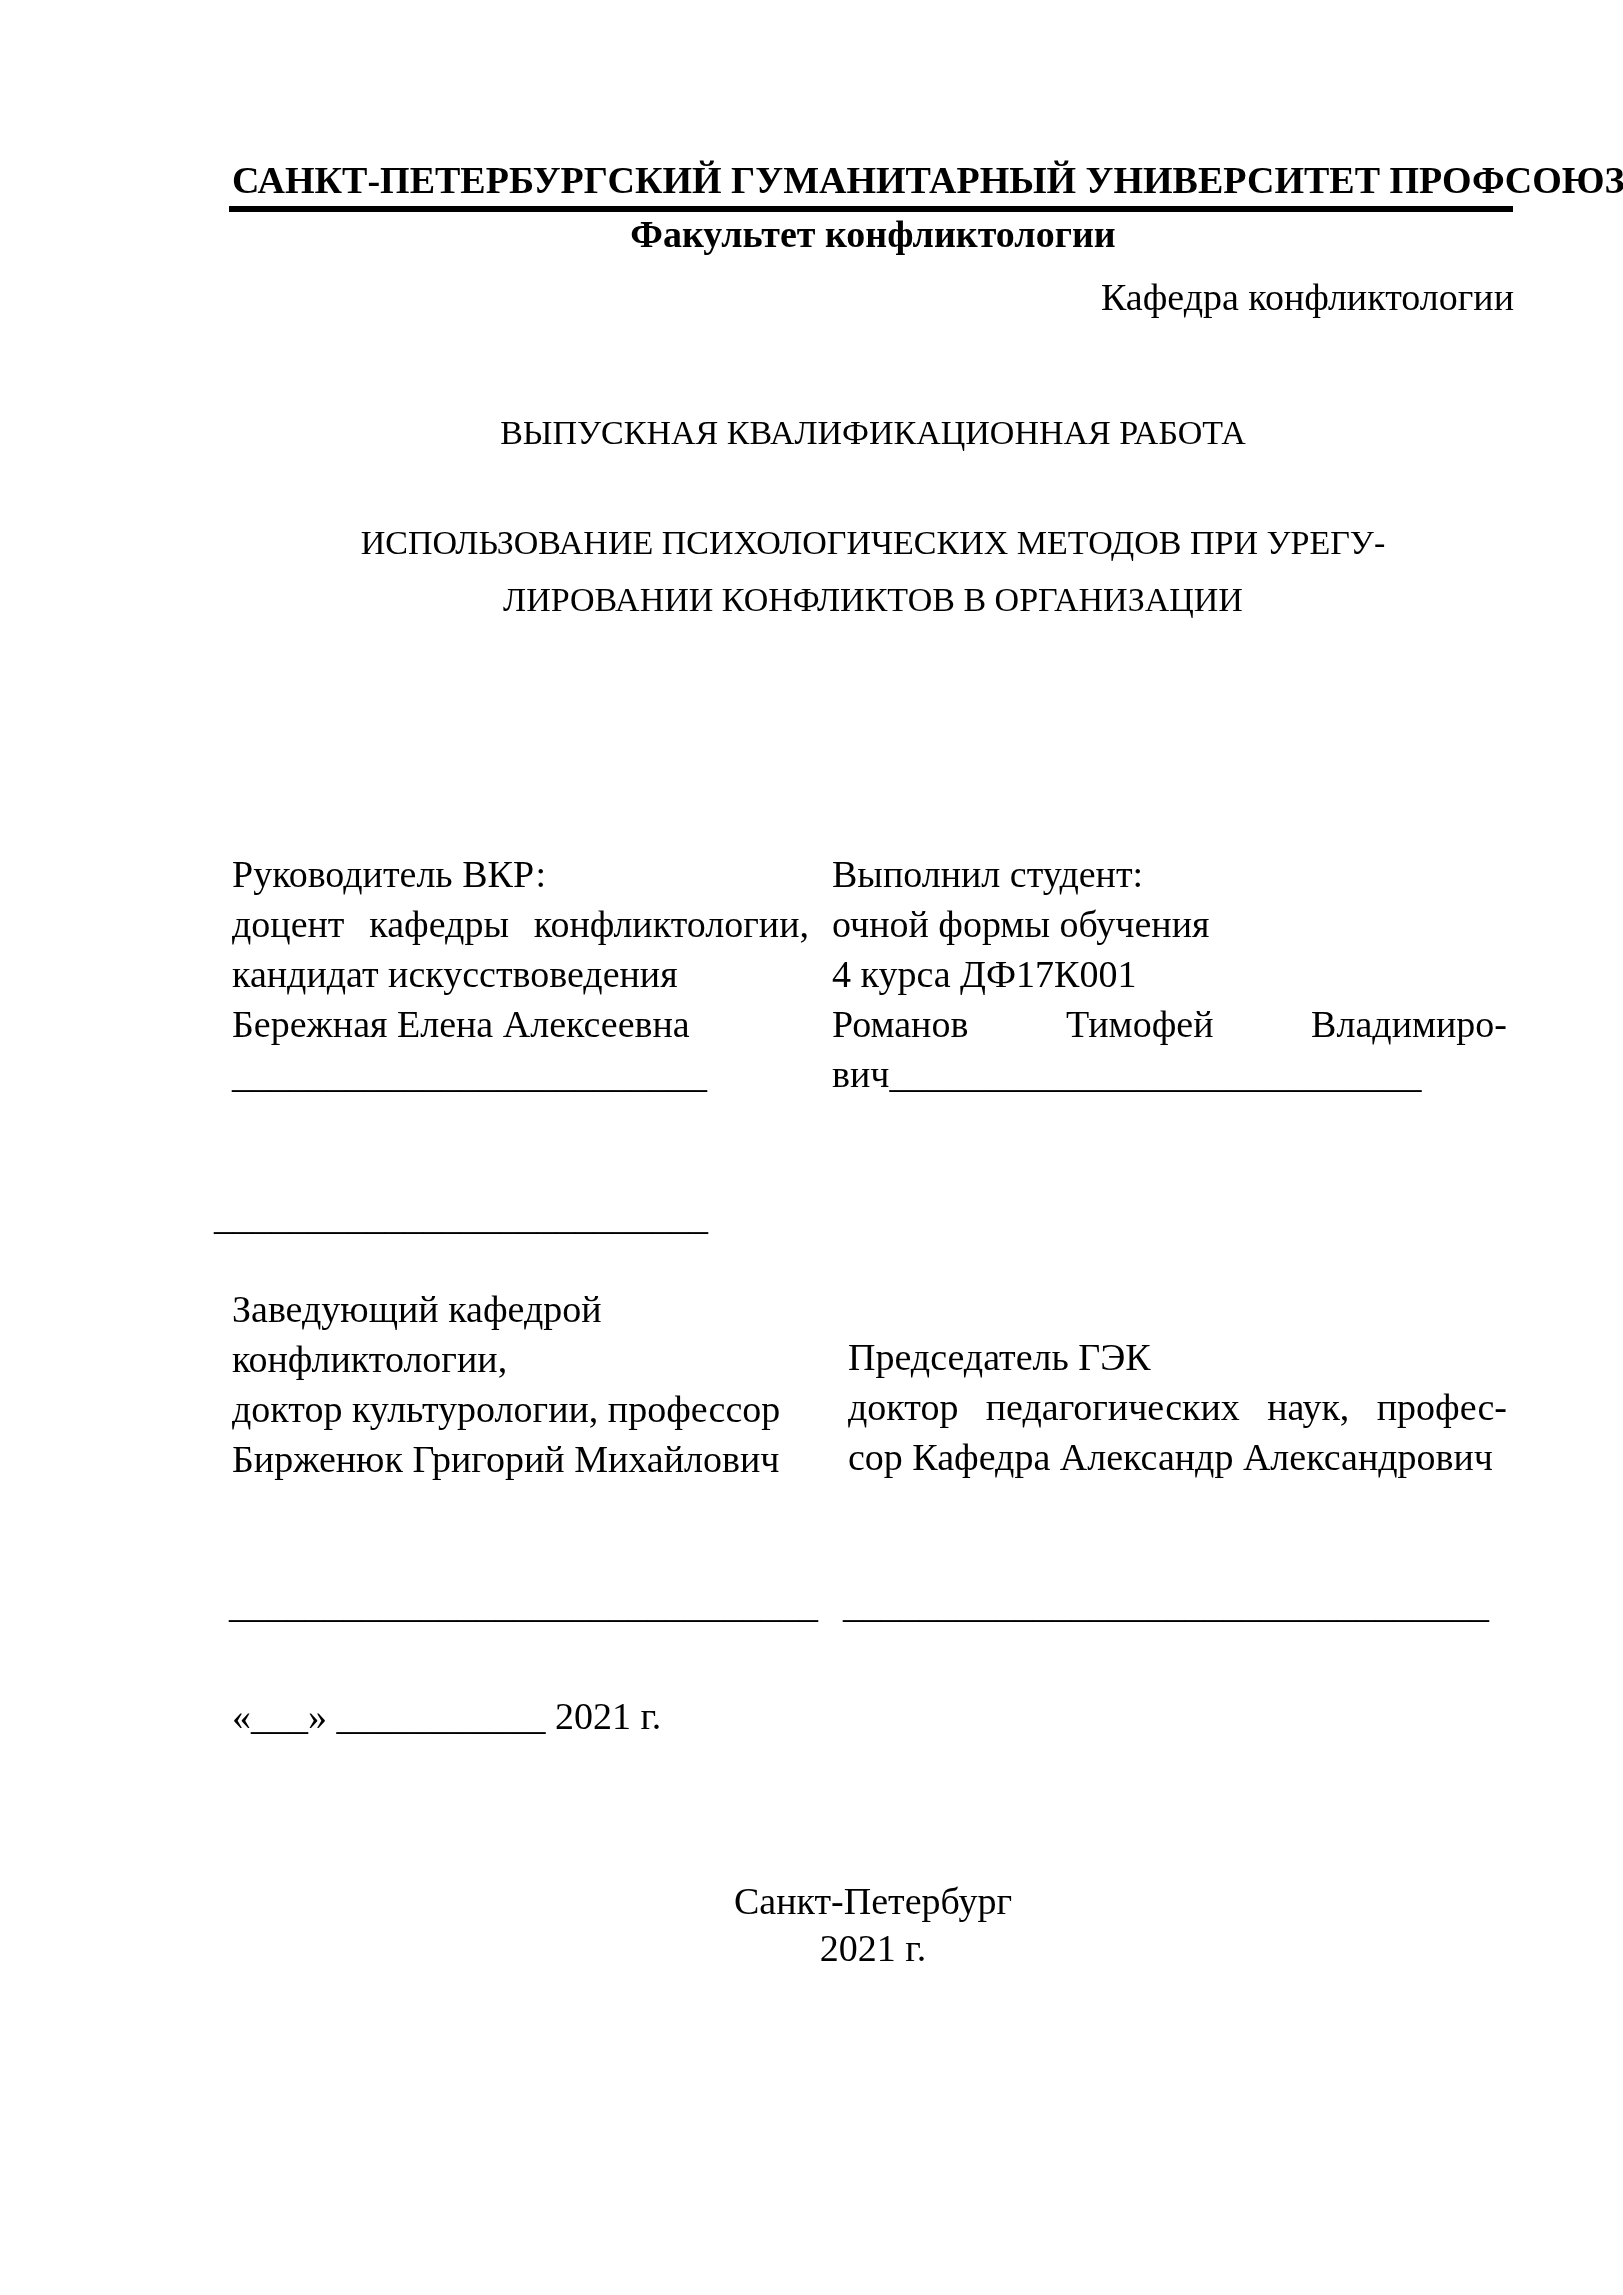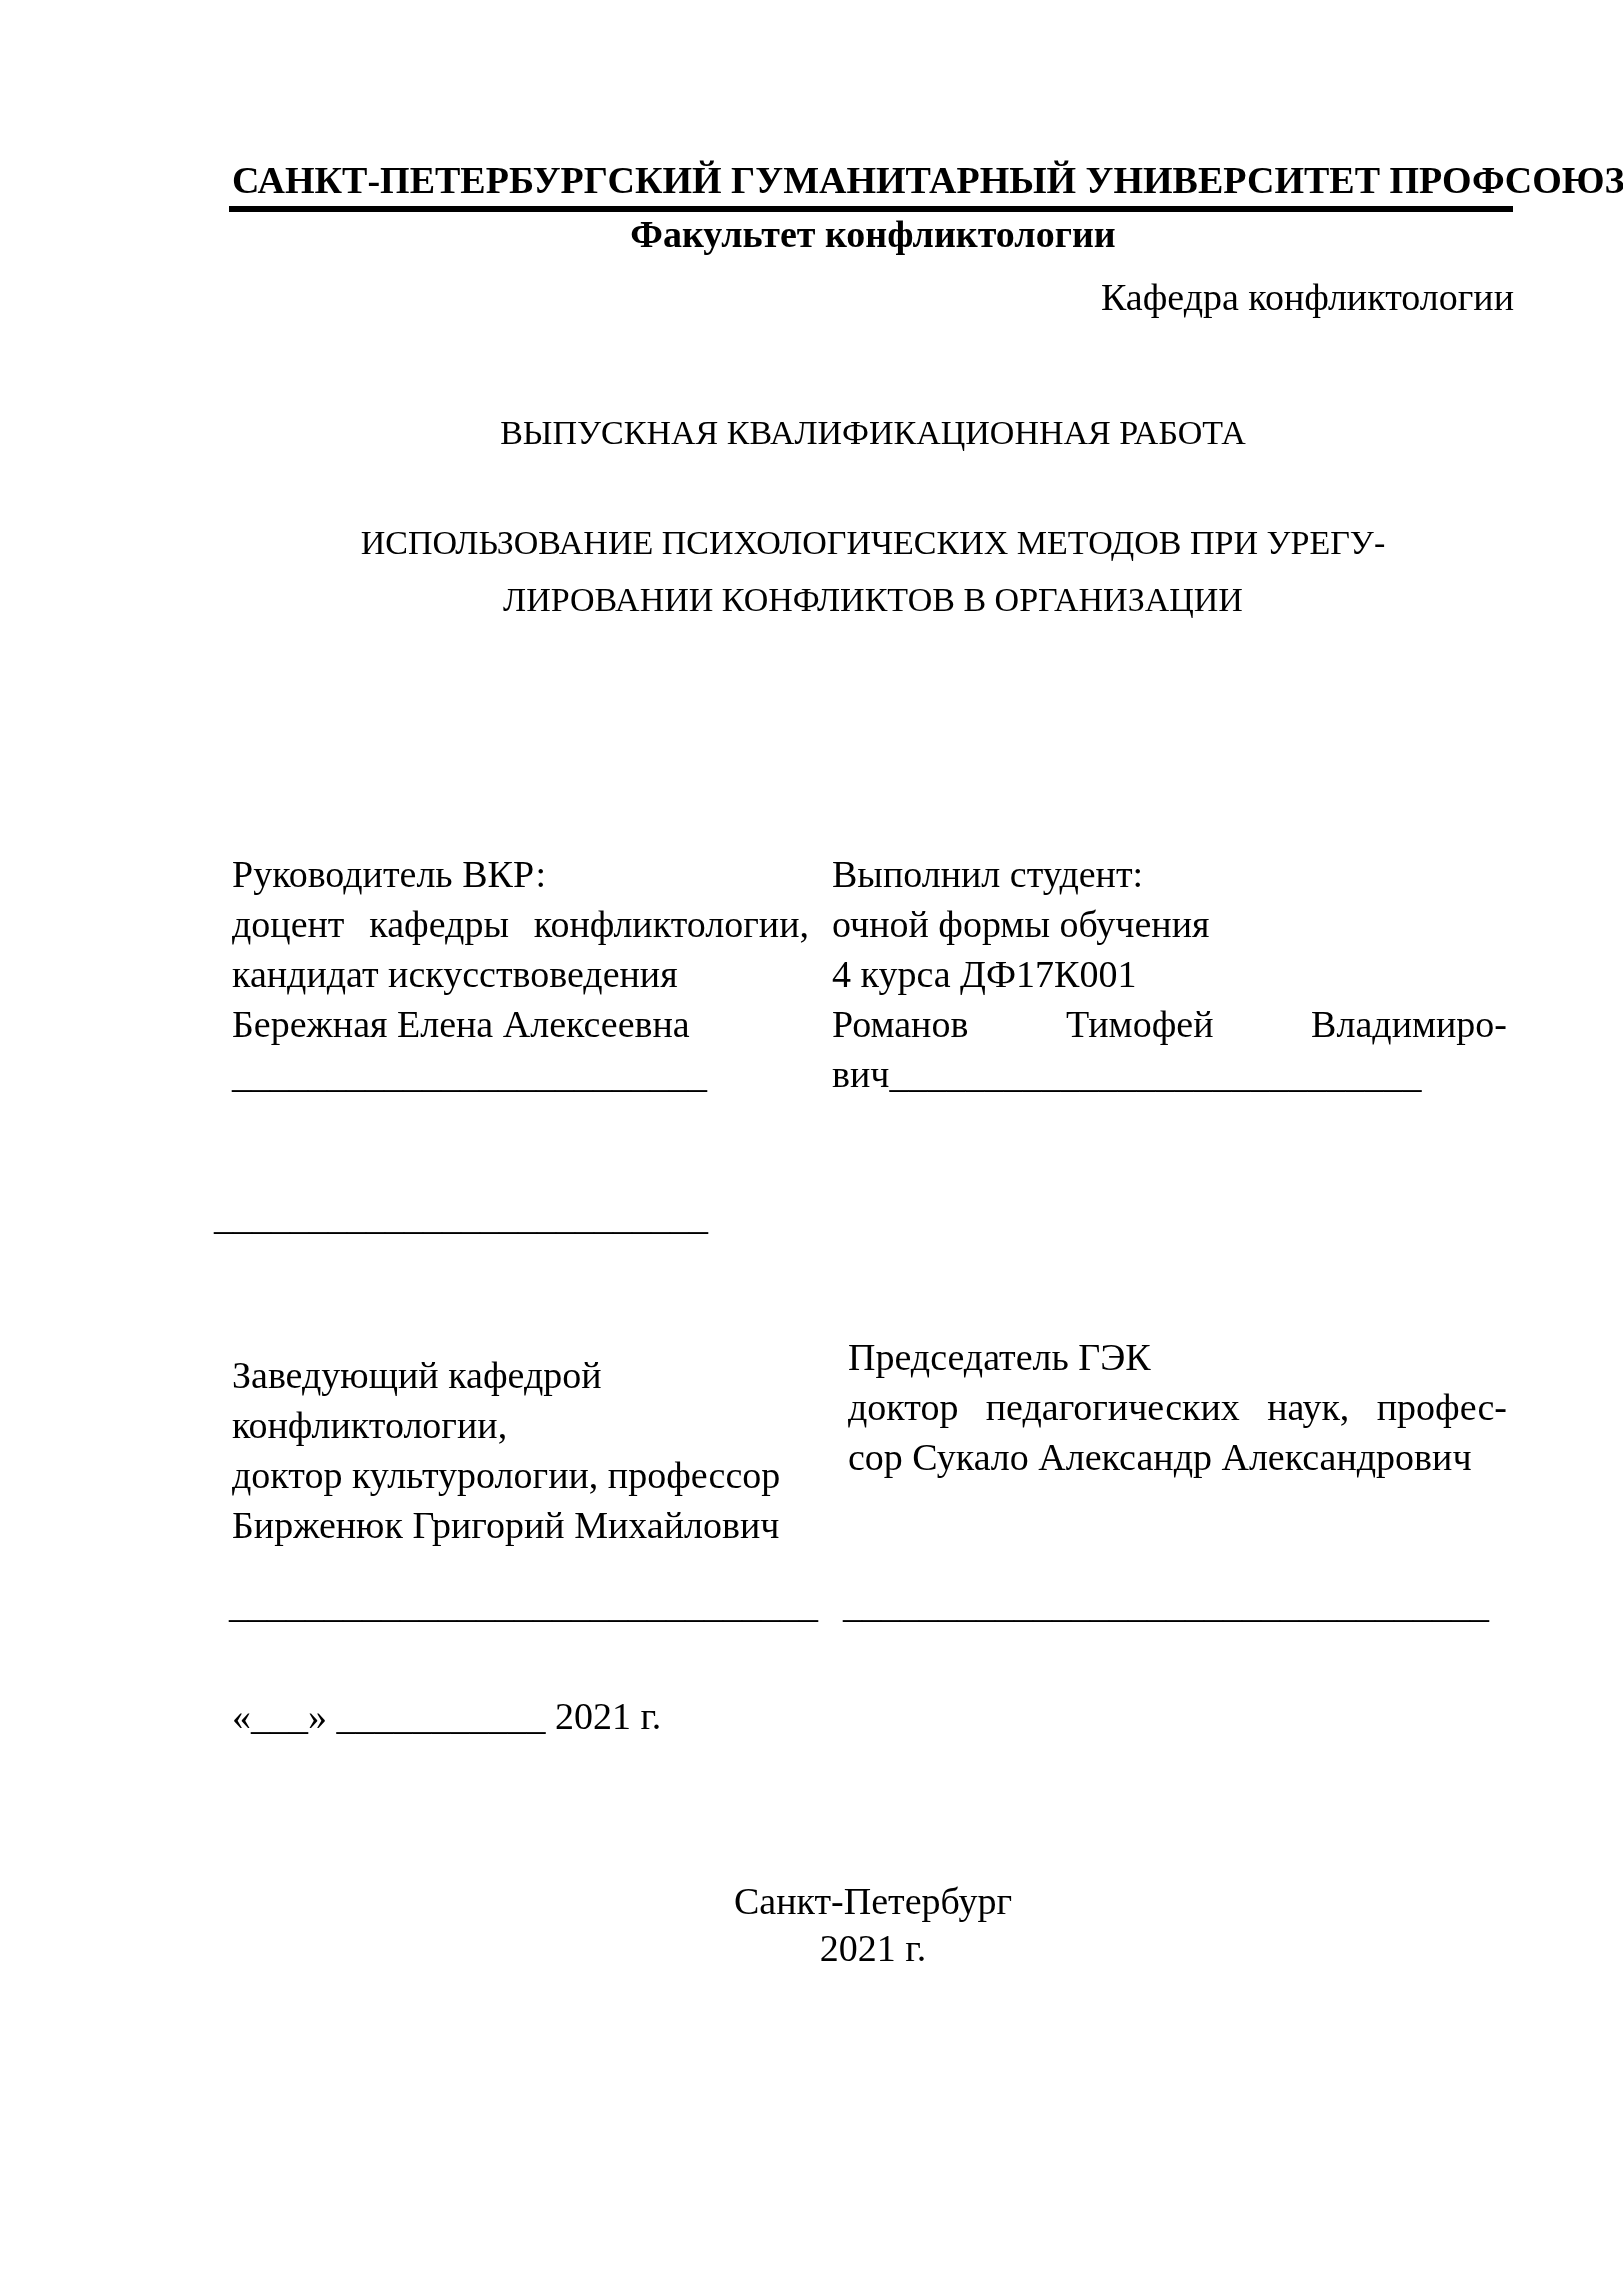--- a/index.html
+++ b/index.html
@@ -55,31 +55,31 @@
     <span class="line">4 курса ДФ17К001</span>
     <span class="line just">Романов Тимофей Владимиро-</span>
     <span class="line">вич____________________________</span>
   </div>
 
   <div class="abs t48 nowrap" style="left:214px;top:1191px;width:577px;">__________________________</div>
 
   <div class="abs t48" style="left:848px;top:1191px;width:659px;">
   </div>
 
-  <div class="abs t48" style="left:232px;top:1350px;width:577px;">
+  <div class="abs t48" style="left:232px;top:1284px;width:577px;">
     <span class="line">Заведующий кафедрой</span>
     <span class="line">конфликтологии,</span>
     <span class="line nowrap">доктор культурологии, профессор</span>
     <span class="line nowrap">Бирженюк Григорий Михайлович</span>
   </div>
 
   <div class="abs t48" style="left:848px;top:1332px;width:659px;">
     <span class="line">Председатель ГЭК</span>
     <span class="line just">доктор педагогических наук, профес-</span>
-    <span class="line nowrap">сор Сукало Александр Александрович</span>
+    <span class="line nowrap">сор Кафедра Александр Александрович</span>
   </div>
 
   <div class="abs t48 nowrap" style="left:229px;top:1579px;">_______________________________</div>
   <div class="abs t48 nowrap" style="left:843px;top:1579px;">__________________________________</div>
 
   <div class="abs t48 nowrap" style="left:232px;top:1691px;">«___» ___________ 2021 г.</div>
 
   <div class="abs center" style="left:232px;top:1878px;width:1282px;font-size:38px;line-height:47px;">
     <span class="line nowrap">Санкт-Петербург</span>
     <span class="line nowrap">2021 г.</span>

